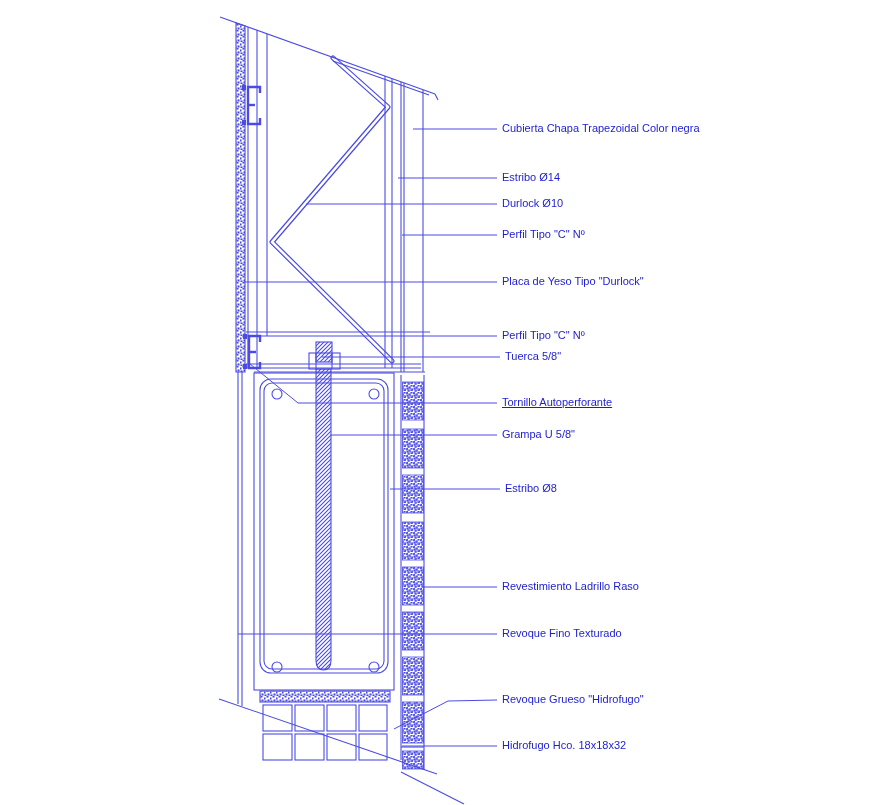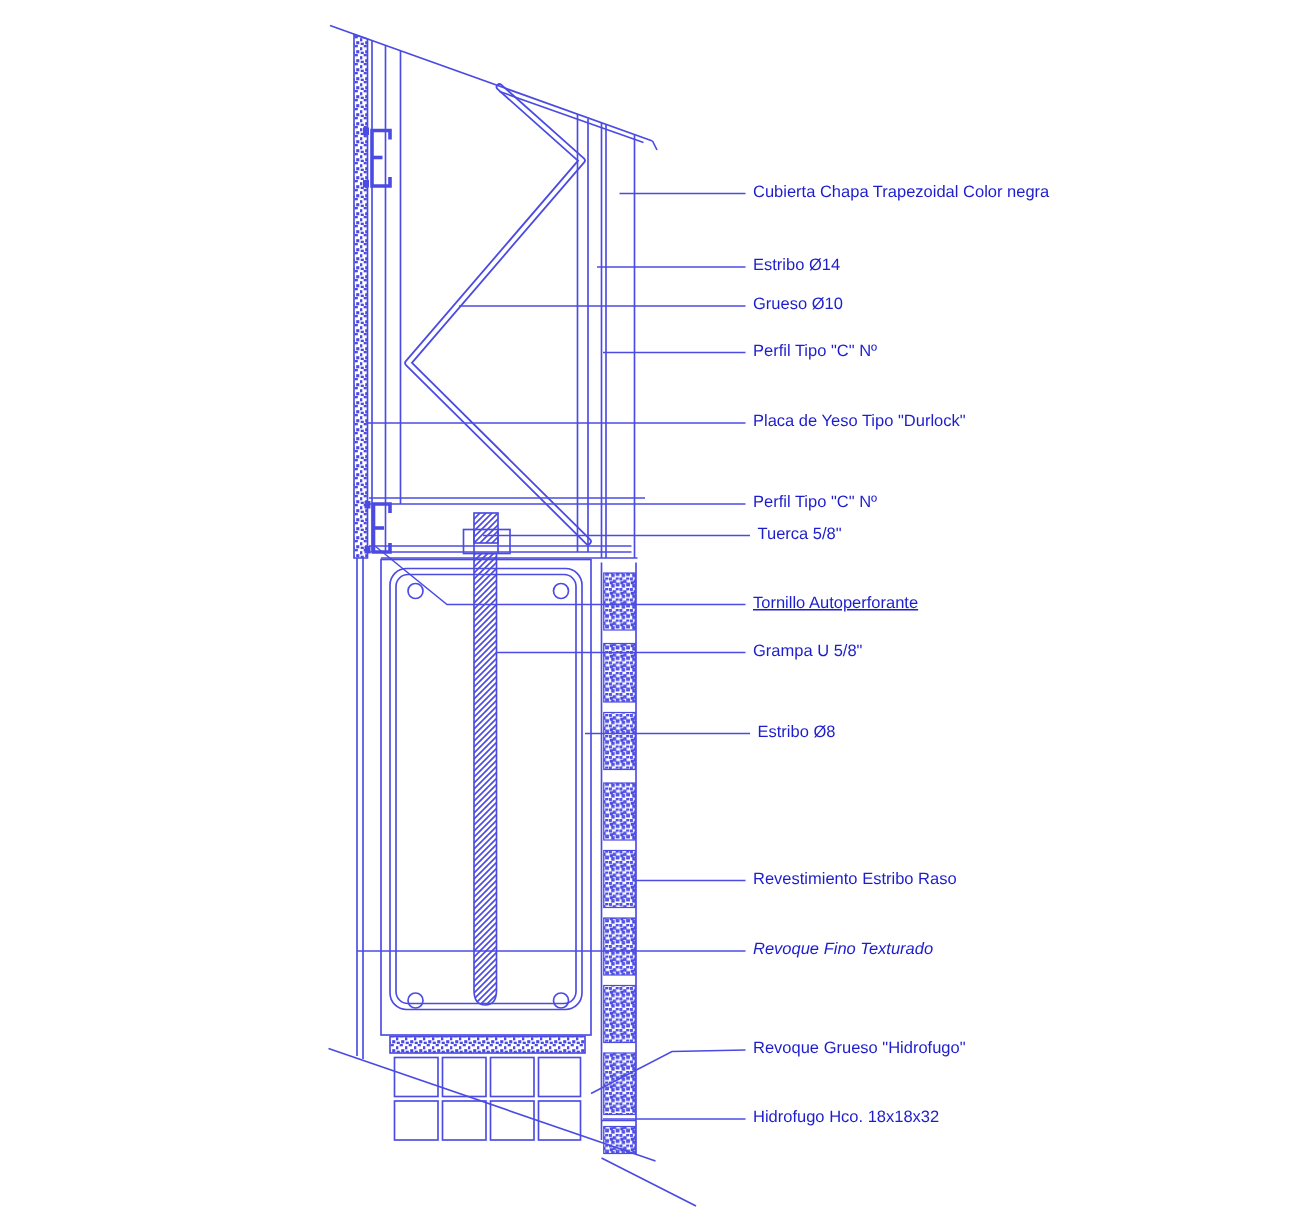--- a/index.html
+++ b/index.html
@@ -170,27 +170,27 @@
         <polyline points="424,587 497,587"></polyline>
         <polyline points="238,634 497,634"></polyline>
         <polyline points="394,729 448,701 497,700"></polyline>
         <polyline points="402,746 497,746"></polyline>
       </g>
   </svg>
 
   <div id="labels">
       <div class="label" style="left: 502px; top: 122px;">Cubierta Chapa Trapezoidal Color negra</div>
       <div class="label" style="left: 502px; top: 171px;">Estribo Ø14</div>
-      <div class="label" style="left: 502px; top: 197px;">Grueso Ø10</div>
+      <div class="label" style="left: 502px; top: 197px;">Durlock Ø10</div>
       <div class="label" style="left: 502px; top: 228px;">Perfil Tipo "C" Nº</div>
       <div class="label" style="left: 502px; top: 275px;">Placa de Yeso Tipo "Durlock"</div>
       <div class="label" style="left: 502px; top: 329px;">Perfil Tipo "C" Nº</div>
       <div class="label" style="left: 505px; top: 350px;">Tuerca 5/8"</div>
       <div class="label" style="left: 502px; top: 396px; text-decoration: underline;">Tornillo Autoperforante</div>
       <div class="label" style="left: 502px; top: 428px;">Grampa U 5/8"</div>
       <div class="label" style="left: 505px; top: 482px;">Estribo Ø8</div>
-      <div class="label" style="left: 502px; top: 580px;">Revestimiento Estribo Raso</div>
-      <div class="label" style="left: 502px; top: 627px; font-style: italic;">Revoque Fino Texturado</div>
+      <div class="label" style="left: 502px; top: 580px;">Revestimiento Ladrillo Raso</div>
+      <div class="label" style="left: 502px; top: 627px;">Revoque Fino Texturado</div>
       <div class="label" style="left: 502px; top: 693px;">Revoque Grueso "Hidrofugo"</div>
       <div class="label" style="left: 502px; top: 739px;">Hidrofugo Hco. 18x18x32</div>
     </div>
 
 </div>
 
 </body></html>

